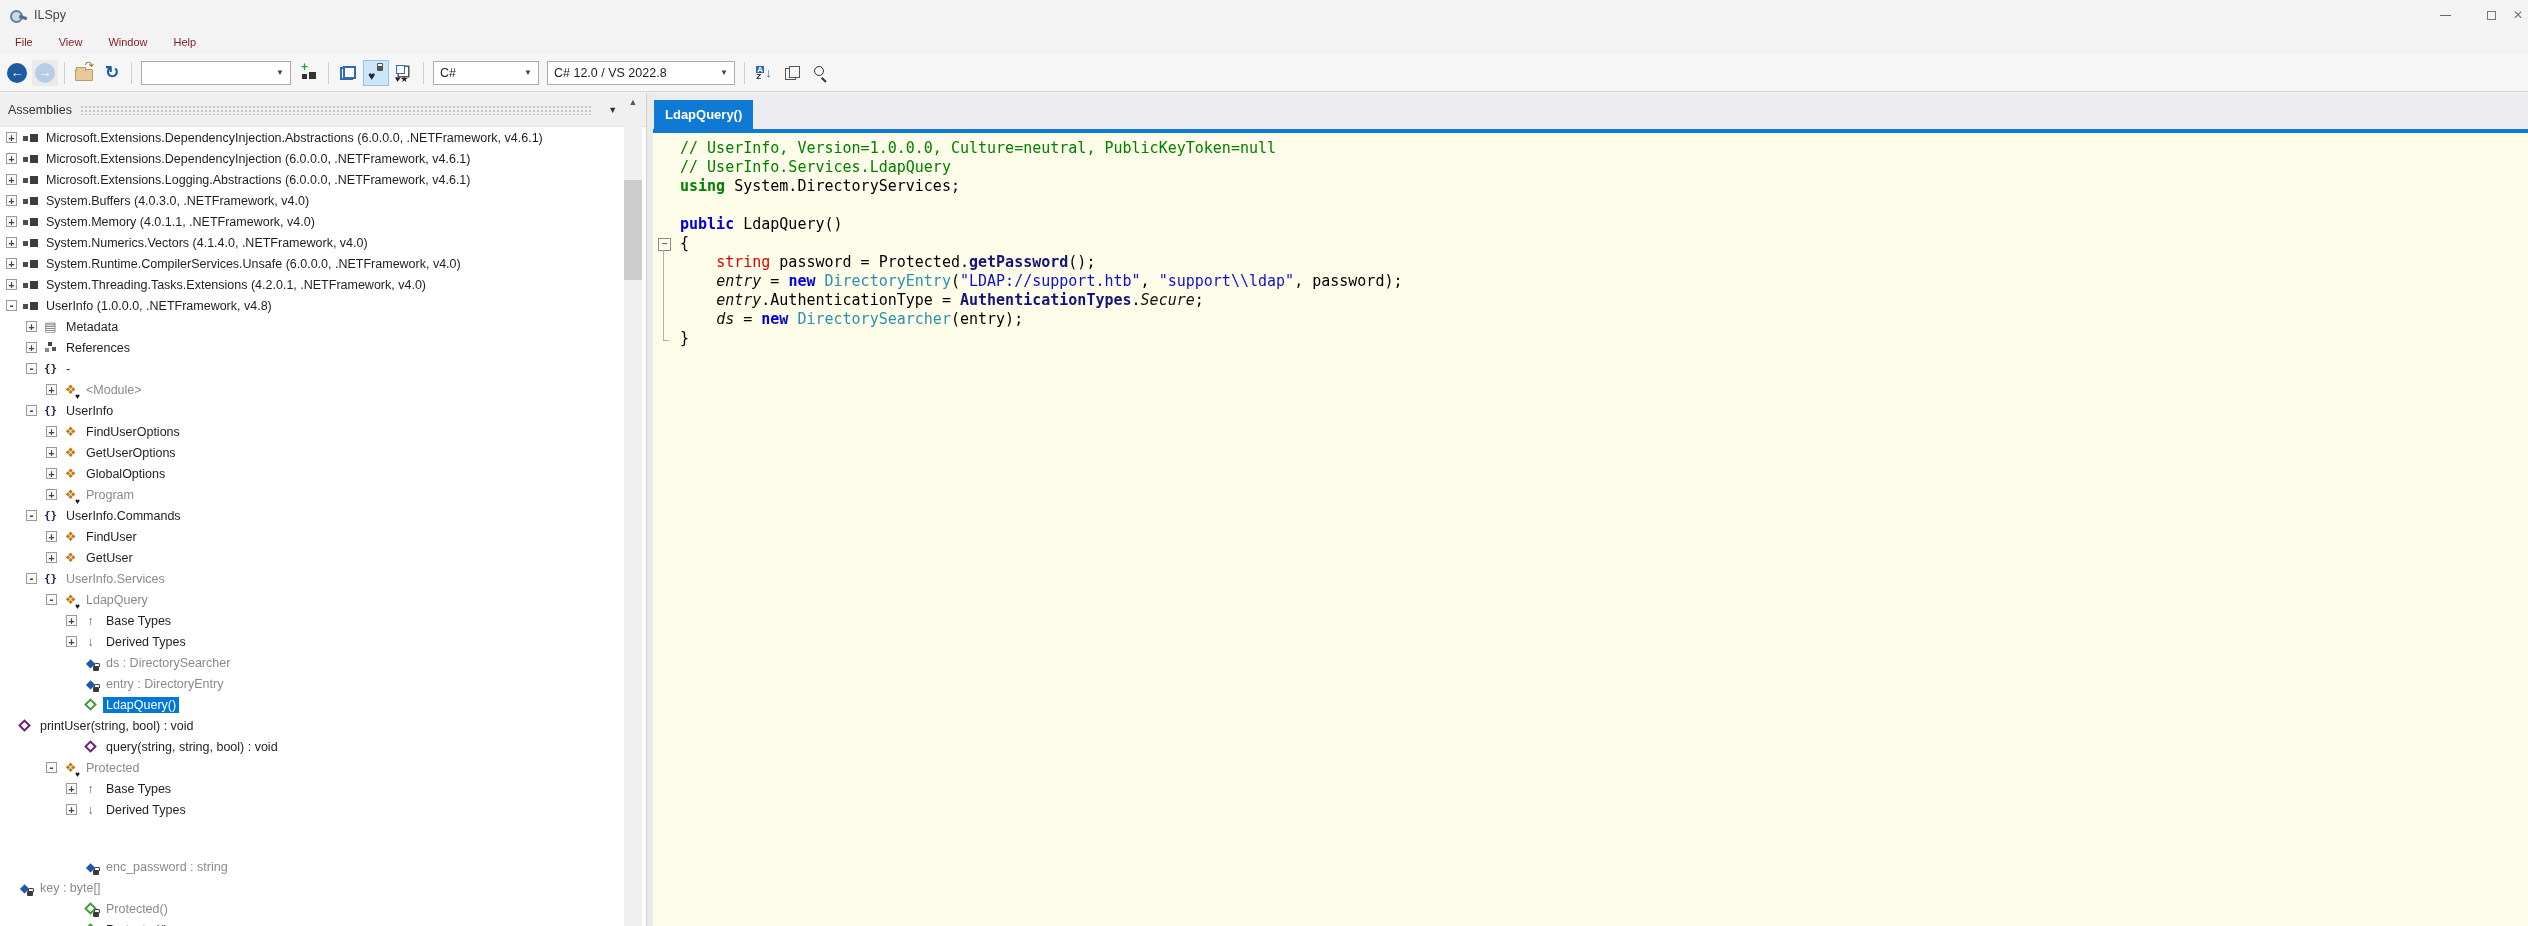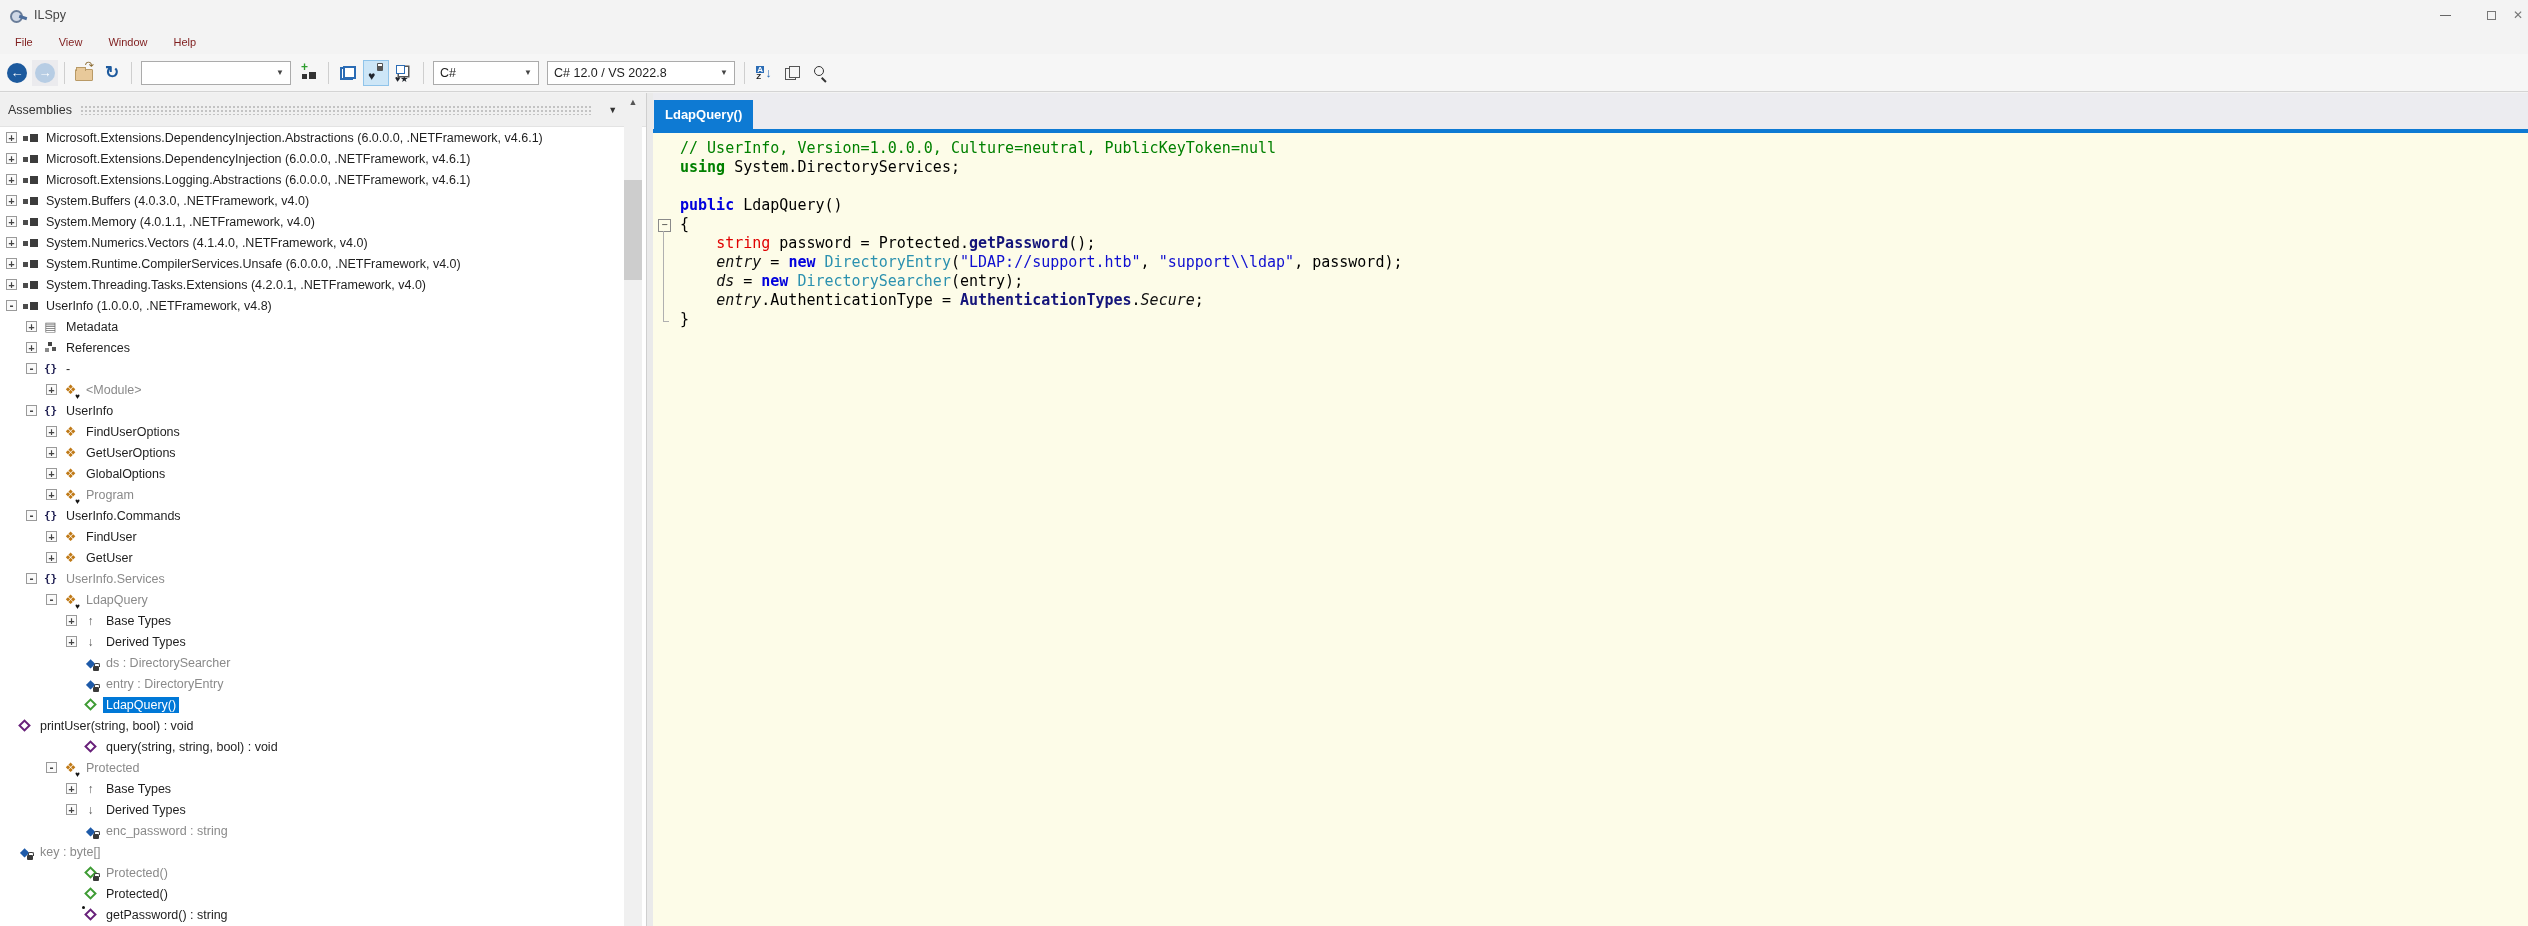--- a/index.html
+++ b/index.html
@@ -416,21 +416,21 @@
         <div class="tree-row" style="padding-left: 66px;">
           <span class="expander">+</span>
           <span class="ico ico-base"></span>
           <span class="lbl">Base Types</span>
         </div>
         <div class="tree-row" style="padding-left: 66px;">
           <span class="expander">+</span>
           <span class="ico ico-derived"></span>
           <span class="lbl">Derived Types</span>
         </div>
-        <div class="tree-row dim" style="padding-left: 66px;">
+        <div class="tree-row dim" style="padding-left: 66px; margin-top: 36px;">
           <span class="expander none"></span>
           <span class="ico ico-field">
             <span class="ovl-lock"></span>
           </span>
           <span class="lbl">enc_password : string</span>
         </div>
         <div class="tree-row dim" style="">
           <span class="expander none"></span>
           <span class="ico ico-field">
             <span class="ovl-lock"></span>
@@ -476,20 +476,24 @@
       </div>
     </div>
     <div class="blue-bar"></div>
     <div class="code-area" id="code">
         <div class="code-line">
           <span class="gutter"></span>
           <pre><span class="tk-comment">// UserInfo, Version=1.0.0.0, Culture=neutral, PublicKeyToken=null</span></pre>
         </div>
         <div class="code-line">
           <span class="gutter"></span>
+          <pre><span class="tk-comment">// UserInfo.Services.LdapQuery</span></pre>
+        </div>
+        <div class="code-line">
+          <span class="gutter"></span>
           <pre><span class="tk-kwgreen">using</span><span class="tk-plain"> System.DirectoryServices;</span></pre>
         </div>
         <div class="code-line">
           <span class="gutter"></span>
           <pre></pre>
         </div>
         <div class="code-line">
           <span class="gutter"></span>
           <pre><span class="tk-kwblue">public</span><span class="tk-plain"> LdapQuery()</span></pre>
         </div>
@@ -500,25 +504,25 @@
         <div class="code-line">
           <span class="gutter line"></span>
           <pre><span class="tk-plain">    </span><span class="tk-kwred">string</span><span class="tk-plain"> password = Protected.</span><span class="tk-method">getPassword</span><span class="tk-plain">();</span></pre>
         </div>
         <div class="code-line">
           <span class="gutter line"></span>
           <pre><span class="tk-plain">    </span><span class="tk-field">entry</span><span class="tk-plain"> = </span><span class="tk-kwblue">new</span><span class="tk-plain"> </span><span class="tk-type">DirectoryEntry</span><span class="tk-plain">(</span><span class="tk-str">"LDAP://support.htb"</span><span class="tk-plain">, </span><span class="tk-str">"support\\ldap"</span><span class="tk-plain">, password);</span></pre>
         </div>
         <div class="code-line">
           <span class="gutter line"></span>
+          <pre><span class="tk-plain">    </span><span class="tk-field">entry</span><span class="tk-plain">.AuthenticationType = </span><span class="tk-enum">AuthenticationTypes</span><span class="tk-plain">.</span><span class="tk-member">Secure</span><span class="tk-plain">;</span></pre>
+        </div>
+        <div class="code-line">
+          <span class="gutter line"></span>
           <pre><span class="tk-plain">    </span><span class="tk-field">ds</span><span class="tk-plain"> = </span><span class="tk-kwblue">new</span><span class="tk-plain"> </span><span class="tk-type">DirectorySearcher</span><span class="tk-plain">(entry);</span></pre>
-        </div>
-        <div class="code-line">
-          <span class="gutter line"></span>
-          <pre><span class="tk-plain">    </span><span class="tk-field">entry</span><span class="tk-plain">.AuthenticationType = </span><span class="tk-enum">AuthenticationTypes</span><span class="tk-plain">.</span><span class="tk-member">Secure</span><span class="tk-plain">;</span></pre>
         </div>
         <div class="code-line">
           <span class="gutter end"></span>
           <pre><span class="tk-plain">}</span></pre>
         </div>
       </div>
   </div>
 </div>
 
 </body></html>

